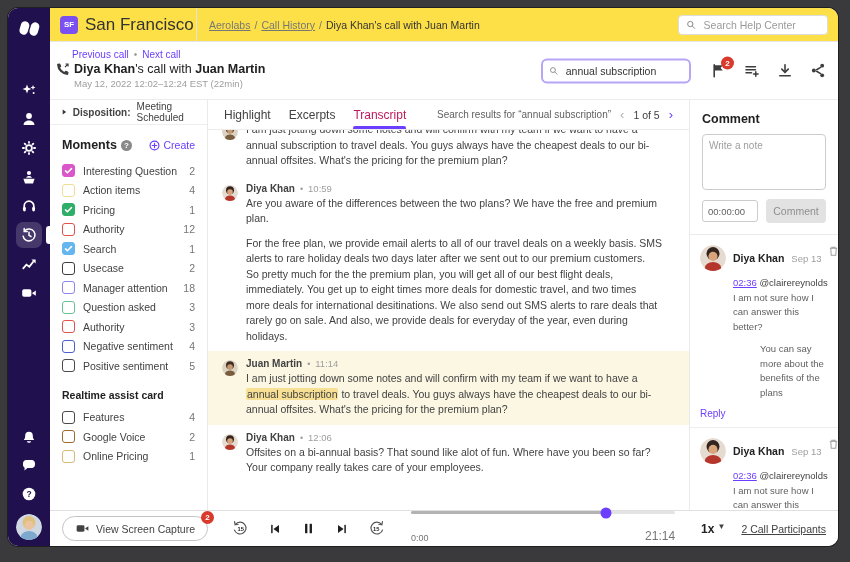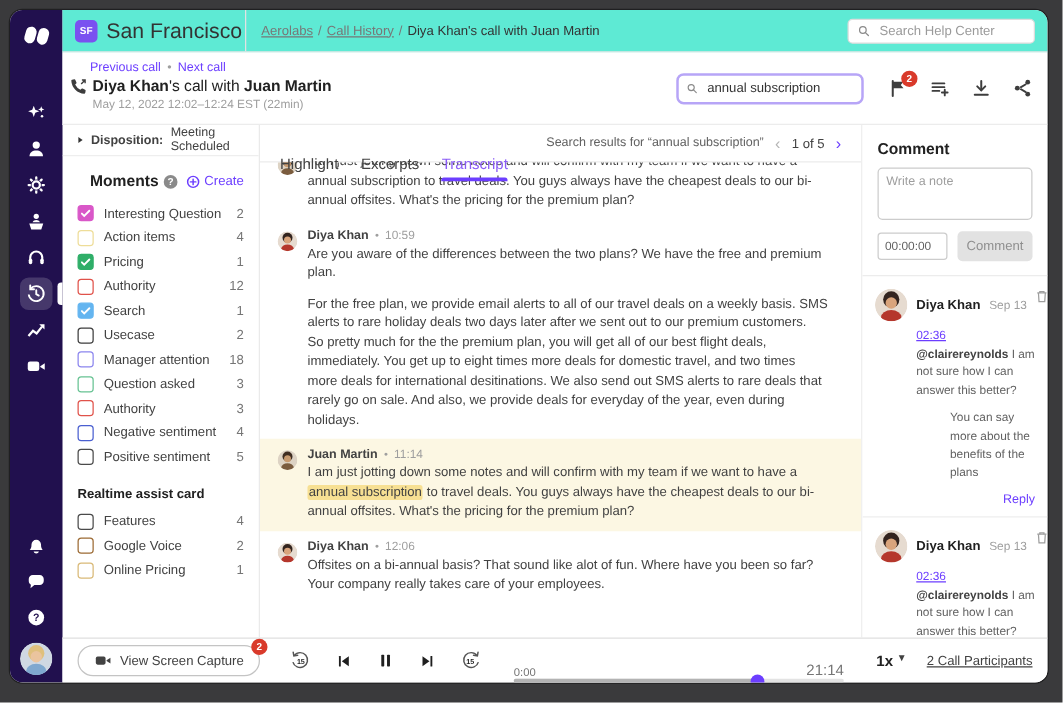--- a/index.html
+++ b/index.html
@@ -16,21 +16,21 @@
   .sb-item{width:26px;height:26px;border-radius:7px;display:flex;align-items:center;
            justify-content:center;margin-bottom:3px;position:relative;cursor:pointer;}
   .sb-item svg{display:block;}
   .sb-item.active{background:rgba(255,255,255,.17);}
   .sb-item.active::after{content:'';position:absolute;right:-8px;width:4px;height:18px;
            background:#fff;border-radius:3px 0 0 3px;}
   .sb-spacer{flex:1;}
   .sb-avatar{width:26px;height:26px;border-radius:50%;overflow:hidden;margin-top:4px;cursor:pointer;}
   
   .main{flex:1;display:flex;flex-direction:column;min-width:0;}
-  .topbar{height:34px;background:#5eead4;border-bottom:1px solid #e6e6e6;display:flex;
+  .topbar{height:34px;background:#fde047;border-bottom:1px solid #e6e6e6;display:flex;
           align-items:center;flex-shrink:0;}
   .office{width:146px;padding:0 10px;display:flex;align-items:center;gap:7px;height:100%;cursor:pointer;}
   .office-badge{width:18px;height:18px;border-radius:4px;background:#7a51f0;color:#fff;font-size:8px;
           font-weight:bold;display:flex;align-items:center;justify-content:center;flex-shrink:0;}
   .office-name{font-size:17px;color:#333;flex:1;white-space:nowrap;}
   .tb-div{width:1px;height:100%;background:#e2e2e2;}
   .breadcrumb{margin-left:12px;font-size:10.5px;color:#777;display:flex;gap:4px;align-items:center;white-space:nowrap;}
   .bc-link{text-decoration:underline;color:#777;cursor:pointer;}
   .bc-current{color:#333;}
   .help-search{margin-left:auto;margin-right:10px;width:150px;height:20px;border:1px solid #dcdcdc;
@@ -54,36 +54,36 @@
   .hicon{position:relative;display:flex;cursor:pointer;}
   .badge{position:absolute;top:-6px;right:-7px;min-width:13px;height:13px;border-radius:7px;background:#d93a2b;
          color:#fff;font-size:8px;font-weight:bold;display:flex;align-items:center;justify-content:center;padding:0 2px;}
   
   .content{flex:1;display:flex;min-height:0;}
   .leftpanel{width:158px;border-right:1px solid #eaeaea;flex-shrink:0;overflow:hidden;}
   .disposition{height:25px;border-bottom:1px solid #eee;display:flex;align-items:center;gap:6px;
           padding:0 12px;font-size:10px;color:#424242;}
   .disposition b{font-weight:bold;}
   .momentshead{display:flex;align-items:center;padding:13px 12px 9px;}
-  .momentstitle{font-size:12.5px;font-weight:bold;color:#212121;display:flex;align-items:center;gap:4px;margin-left:10px;}
+  .momentstitle{font-size:12.5px;font-weight:bold;color:#212121;display:flex;align-items:center;gap:4px;}
   .qmark{width:11px;height:11px;border-radius:50%;background:#8a8a8a;color:#fff;font-size:8px;font-weight:bold;
          display:flex;align-items:center;justify-content:center;}
   .create{margin-left:auto;color:#6c3eff;font-size:10.5px;display:flex;align-items:center;gap:3px;cursor:pointer;}
   .mrow{display:flex;align-items:center;gap:8px;padding:0 12px;height:19.5px;cursor:pointer;}
   .cb{width:13px;height:13px;border:1.5px solid #777;border-radius:3px;display:flex;align-items:center;
       justify-content:center;flex-shrink:0;background:#fff;}
   .mlabel{flex:1;color:#424242;font-size:10.5px;white-space:nowrap;overflow:hidden;}
   .mcount{color:#757575;font-size:10.5px;}
   .assisthead{font-weight:bold;font-size:10.5px;color:#212121;padding:13px 12px 7px;}
   
   .center{flex:1;display:flex;flex-direction:column;min-width:0;border-right:1px solid #eaeaea;}
   .tabbar{height:30px;border-bottom:1px solid #ececec;display:flex;align-items:center;padding:0 16px;
           flex-shrink:0;gap:18px;}
-  .tab{font-size:12px;color:#424242;height:100%;display:flex;align-items:center;position:relative;cursor:pointer;margin-top:16px;}
-  .tab.active{color:#8b5cf6;}
+  .tab{font-size:12px;color:#424242;height:100%;display:flex;align-items:center;position:relative;cursor:pointer;}
+  .tab.active{color:#be185d;}
   .tab.active::after{content:'';position:absolute;left:0;right:0;bottom:0;height:3px;background:#6c3eff;
           border-radius:2px 2px 0 0;}
   .results{margin-left:auto;display:flex;align-items:center;gap:9px;font-size:10px;color:#616161;white-space:nowrap;}
   .res-prev{color:#b5b5b5;font-size:13px;cursor:pointer;line-height:1;}
   .res-pos{color:#424242;font-size:10.5px;}
   .res-next{color:#6c3eff;font-size:13px;cursor:pointer;line-height:1;}
   .transcript{flex:1;overflow:hidden;}
   .msg{display:flex;gap:8px;padding:7px 26px 7px 14px;}
   .msg.hl{background:#fcf7e3;}
   .msg.clipped{margin-top:-15px;}
@@ -93,52 +93,52 @@
   .mhead{font-size:10px;margin-bottom:2px;display:flex;gap:5px;align-items:baseline;}
   .mname{font-weight:bold;color:#424242;}
   .mdot{color:#9e9e9e;font-size:9px;}
   .mtime{color:#9e9e9e;font-size:9.5px;}
   .mpara{margin:0 0 9px;font-size:10.5px;line-height:15.5px;color:#424242;white-space:pre-line;}
   .mpara:last-child{margin-bottom:0;}
   .mark{background:#f7e093;border-radius:2px;padding:0 1px;}
   
   .rightpanel{width:148px;flex-shrink:0;display:flex;flex-direction:column;min-height:0;background:#fff;}
   .commenthead{font-size:12.5px;font-weight:bold;color:#212121;padding:12px 12px 8px;}
-  .note{margin:0 12px;height:42px;border:1px solid #ccc;border-radius:4px;font-family:inherit;font-size:10px;
+  .note{margin:0 12px;height:56px;border:1px solid #ccc;border-radius:4px;font-family:inherit;font-size:10px;
         padding:5px 6px;resize:none;color:#424242;}
   .note::placeholder{color:#9e9e9e;}
   .commentrow{display:flex;gap:8px;padding:9px 12px 11px;border-bottom:1px solid #ececec;align-items:center;}
   .timeinput{width:56px;height:22px;border:1px solid #ccc;border-radius:3px;font-size:9.5px;color:#616161;
         padding:0 5px;font-family:inherit;}
   .submit{flex:1;height:24px;background:#e2e2e2;border:0;border-radius:4px;color:#8f8f8f;font-size:10.5px;
         font-family:inherit;cursor:pointer;}
   .threads{flex:1;overflow:hidden;}
   .thread{padding:10px 10px 6px;border-bottom:1px solid #eee;}
   .thead{display:flex;align-items:center;gap:7px;}
   .avatar.md{width:26px;height:26px;margin-top:0;}
   .avatar.sm2{width:21px;height:21px;margin-top:0;}
   .cname{font-weight:bold;font-size:10.5px;color:#212121;white-space:nowrap;}
   .cdate{color:#9e9e9e;font-size:9.5px;white-space:nowrap;}
   .trash{margin-left:auto;display:flex;cursor:pointer;align-self:flex-start;}
   .cbody{margin:5px 0 0 33px;font-size:9.5px;line-height:14.5px;color:#616161;}
   .tlink{color:#6c3eff;text-decoration:underline;cursor:pointer;}
-  .mention{font-weight:bold;color:#424242;}
+  .mention{font-weight:normal;color:#424242;}
   .reply{margin:8px 0 0 33px;}
   .rhead{display:flex;align-items:center;gap:6px;}
   .rtext{margin:4px 0 0 27px;font-size:9.5px;line-height:14.5px;color:#616161;}
-  .replyrow{text-align:right;margin-top:3px;}
+  .replyrow{text-align:left;margin-top:3px;}
   .replylink{color:#6c3eff;font-size:10px;cursor:pointer;}
   
   .bottombar{height:36px;border-top:1px solid #e0e0e0;background:#fff;display:flex;align-items:center;
         padding:0 12px;flex-shrink:0;}
   .vsc{height:25px;border:1px solid #c4c4c4;border-radius:14px;display:flex;align-items:center;gap:6px;
         padding:0 12px;font-size:10.5px;color:#424242;position:relative;background:#fff;cursor:pointer;white-space:nowrap;}
   .controls{display:flex;align-items:center;gap:19px;margin-left:24px;}
   .ctrl{display:flex;cursor:pointer;}
-  .progresswrap{flex:1;margin:4px 26px;position:relative;height:100%;display:flex;align-items:flex-end;text-decoration:underline;}
+  .progresswrap{flex:1;margin:4px 26px;position:relative;height:100%;display:flex;align-items:flex-start;text-decoration:underline;}
   .track{position:relative;width:100%;height:3px;background:#e3e3e3;border-radius:2px;cursor:pointer;}
   .played{position:absolute;left:0;top:0;bottom:0;background:#b3b3b3;border-radius:2px;}
   .dot{position:absolute;top:50%;width:11px;height:11px;background:#6c3eff;border-radius:50%;
        transform:translate(-50%,-50%);cursor:grab;}
   .tstart{position:absolute;left:0;bottom:3px;font-size:9px;color:#757575;}
   .tend{position:absolute;right:0;bottom:3px;font-size:12px;color:#757575;}
   .speed{font-size:12px;color:#212121;font-weight:bold;display:flex;gap:3px;cursor:pointer;}
   .speed-caret{font-size:8px;color:#424242;}
   .participants{margin-left:16px;font-size:10.5px;color:#424242;text-decoration:underline;white-space:nowrap;cursor:pointer;}
 </style>

